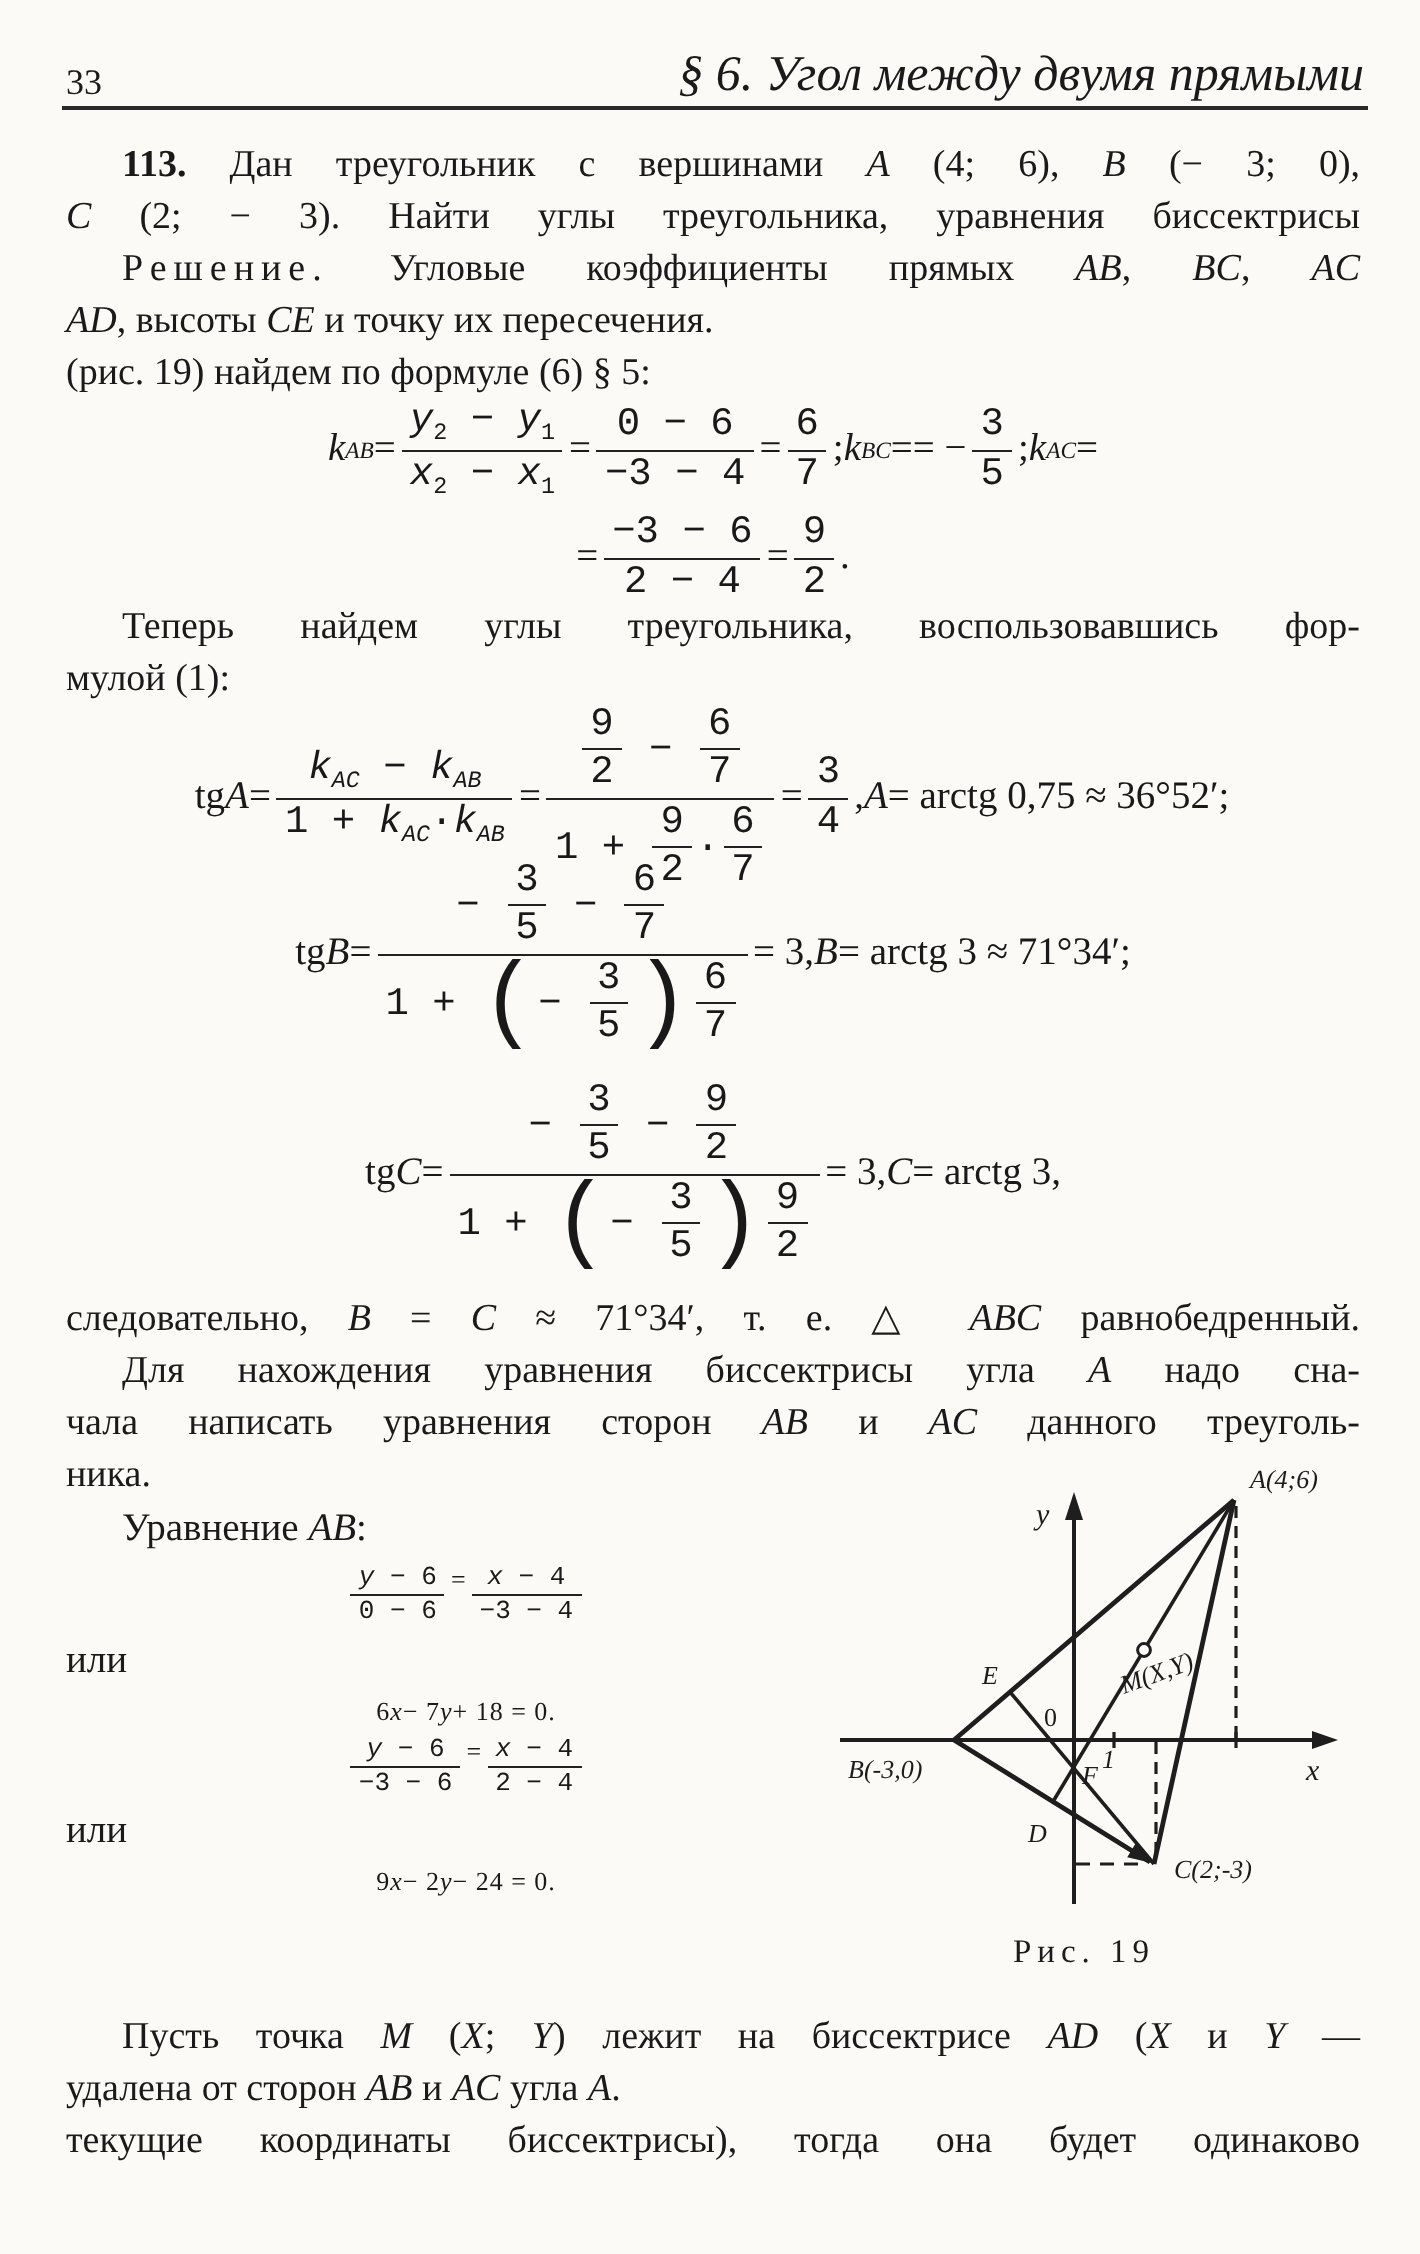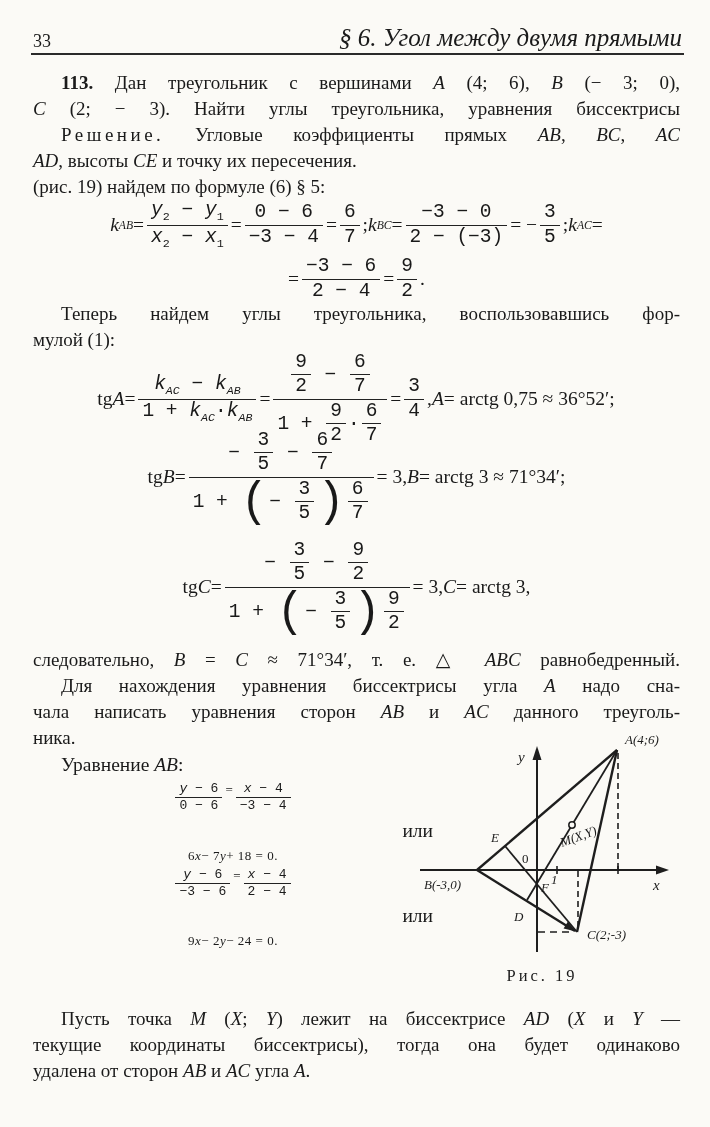--- a/index.html
+++ b/index.html
@@ -47,21 +47,21 @@
   .pos-d1{position:absolute;left:33px;width:647px;top:200px;}
   .pos-d1 .l2{margin-top:6px;}
   .pos-p2{top:301px;}
   .pos-tga{position:absolute;left:20px;width:672px;top:352px;}
   .pos-tgb{position:absolute;left:33px;width:647px;top:430px;}
   .pos-tgc{position:absolute;left:33px;width:647px;top:540px;}
   .pos-p3{top:647px;}
   .pos-col{position:absolute;left:33px;width:400px;top:752px;}
   .pos-p4{top:1006px;}
 
-  .col-line{font-size:19.5px;line-height:26px;text-align:right;}
+  .col-line{font-size:19.5px;line-height:26px;}
   .col-disp{display:flex;justify-content:center;font-size:13px;margin:4px 0;}
   .plain-eq{letter-spacing:0.5px;}
 
   
   .figure{position:absolute;left:412px;top:720px;width:298px;height:282px;}
   .figure svg{display:block;}
   .flbl{font-size:13px;font-style:italic;fill:#1c1c1c;}
   .fcap{font-size:16.5px;fill:#1c1c1c;letter-spacing:3px;}
 </style>
 </head>
@@ -99,24 +99,20 @@
         </span>
         <span> = </span>
         <span class="fr">
           <span class="nm"><span>6</span></span>
           <span class="dn"><span>7</span></span>
         </span>
         <span>;  </span>
         <span class="it">k</span>
         <span class="it sb">BC</span>
         <span> = </span>
-        <span class="fr">
-          <span class="nm"><span>−3 − 0</span></span>
-          <span class="dn"><span>2 − (−3)</span></span>
-        </span>
         <span> = − </span>
         <span class="fr">
           <span class="nm"><span>3</span></span>
           <span class="dn"><span>5</span></span>
         </span>
         <span>;  </span>
         <span class="it">k</span>
         <span class="it sb">AC</span>
         <span> =</span>
       </div>
@@ -272,17 +268,17 @@
       <text x="241" y="170" class="flbl" style="font-size:15px">x</text>
       <text x="106" y="42" class="flbl" style="font-size:15px">y</text>
       <text x="139" y="164" class="flbl">1</text>
 
       <text x="130" y="261" text-anchor="middle" class="fcap">Рис. 19</text>
     </svg>
   </div>
 
   <div class="tblock pos-p4">
     <div class="line ind"><span>Пусть точка </span><span class="it">M</span><span> (</span><span class="it">X</span><span>; </span><span class="it">Y</span><span>)  лежит на биссектрисе </span><span class="it">AD</span><span> (</span><span class="it">X</span><span> и </span><span class="it">Y</span><span> —</span></div>
+    <div class="line noj"><span>удалена от сторон </span><span class="it">AB</span><span> и </span><span class="it">AC</span><span> угла </span><span class="it">A</span><span>.</span></div>
     <div class="line"><span>текущие координаты биссектрисы), тогда она будет одинаково</span></div>
-    <div class="line noj"><span>удалена от сторон </span><span class="it">AB</span><span> и </span><span class="it">AC</span><span> угла </span><span class="it">A</span><span>.</span></div>
   </div>
 
 </div>
 
 </body></html>

